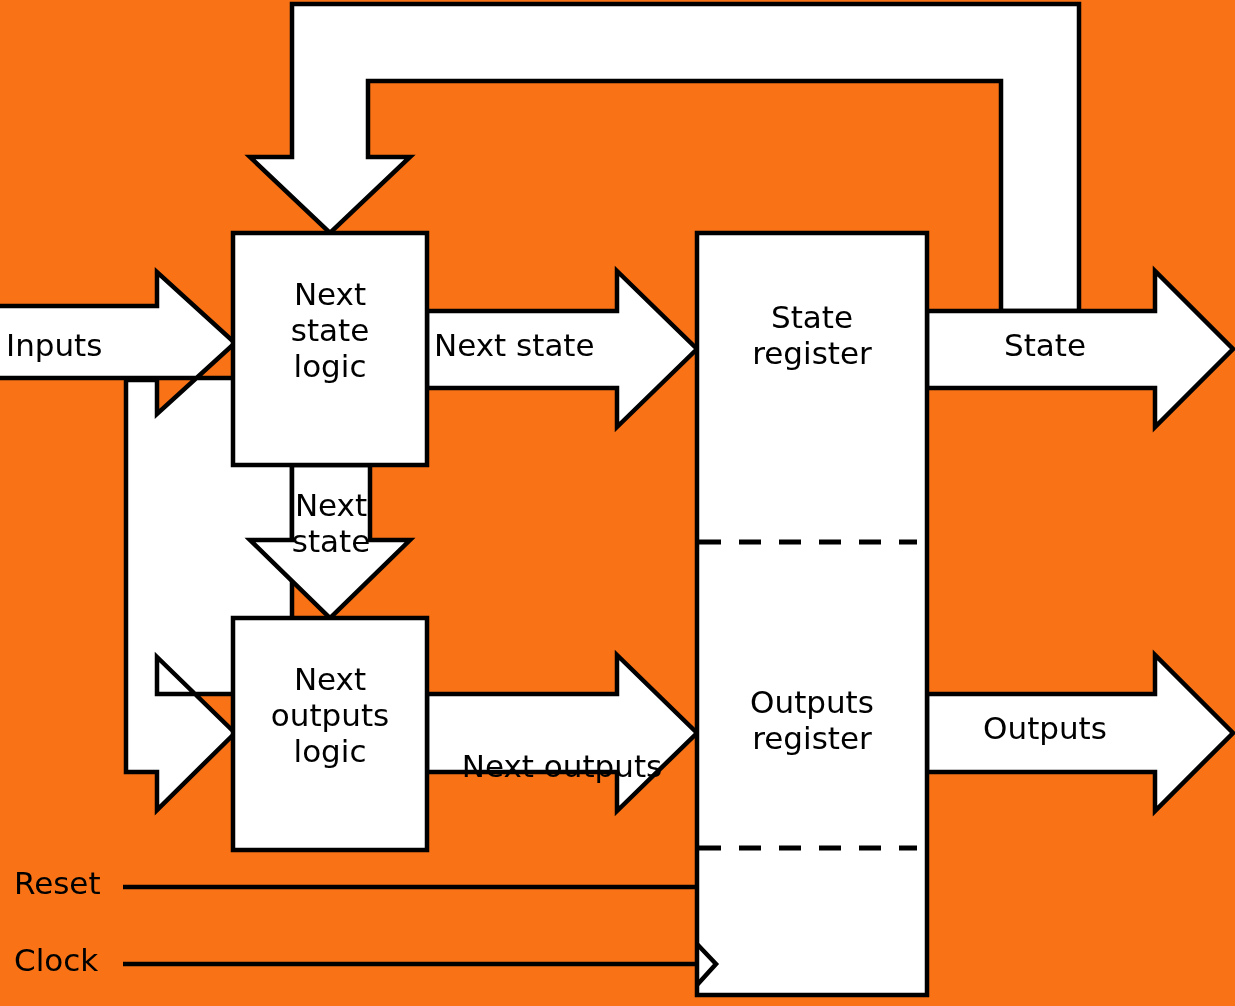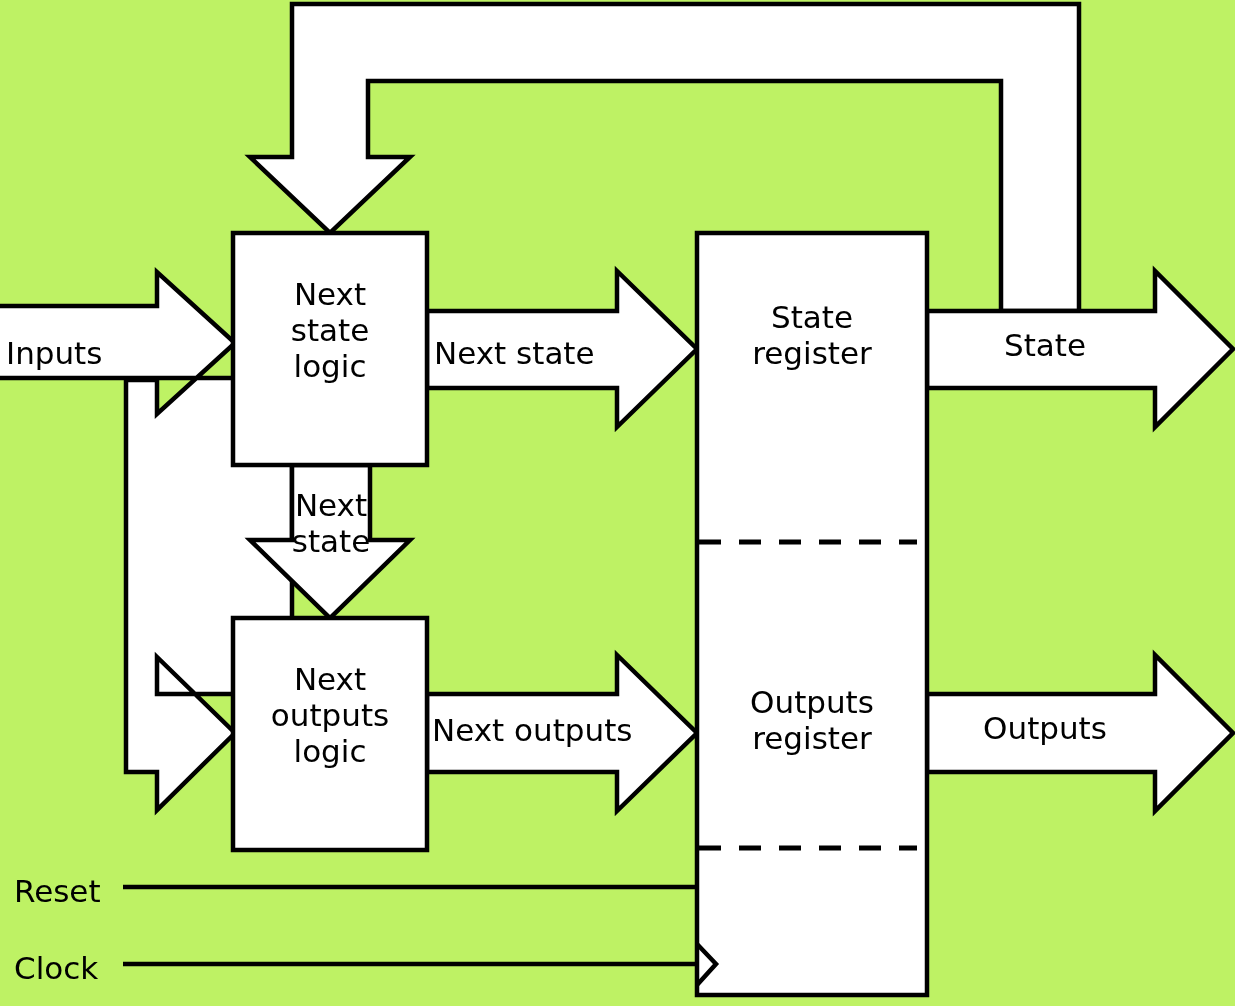--- a/index.html
+++ b/index.html
@@ -5,21 +5,21 @@
 <style>
   html, body {
     margin: 0;
     padding: 0;
     background: #ffffff;
   }
   #diagram-root {
     position: relative;
     width: 1235px;
     height: 1006px;
-    background: #bef264;
+    background: #f97316;
     font-family: "DejaVu Sans", "Liberation Sans", sans-serif;
     overflow: hidden;
   }
   svg.diagram-svg {
     position: absolute;
     top: 0; left: 0;
     width: 1235px;
     height: 1006px;
   }
   .shape-outline {
@@ -47,21 +47,20 @@
     font-family: "DejaVu Sans", "Liberation Sans", sans-serif;
     font-size: 31px;
     color: #000000;
     line-height: 1.16;
     text-align: center;
     white-space: pre-line;
     user-select: none;
   }
   .label-left {
     text-align: left;
-    margin-top: 8px;
   }
 </style>
 </head>
 <body>
 
 <div id="diagram-root">
 
   <svg class="diagram-svg" viewBox="0 0 1235 1006">
 
     <path class="shape-outline" d="M 292,4
@@ -171,21 +170,21 @@
   <div class="diagram-label" style="left:697px; top:685px; width:230px;">Outputs
 register</div>
 
   <div class="diagram-label label-left" style="left:6px; top:328px; width:200px;">Inputs</div>
 
   <div class="diagram-label label-left" style="left:434px; top:328px; width:240px;">Next state</div>
 
   <div class="diagram-label" style="left:251px; top:488px; width:160px;">Next
 state</div>
 
-  <div class="diagram-label label-left" style="left:432px; top:705px; width:260px;">Next outputs</div>
+  <div class="diagram-label label-left" style="left:432px; top:749px; width:260px;text-align:center;">Next outputs</div>
 
   <div class="diagram-label" style="left:935px; top:328px; width:220px;">State</div>
 
   <div class="diagram-label" style="left:935px; top:711px; width:220px;">Outputs</div>
 
   <div class="diagram-label label-left" style="left:14px; top:943px; width:160px;">Clock</div>
 
   <div class="diagram-label label-left" style="left:14px; top:866px; width:160px;">Reset</div>
 
 </div>

